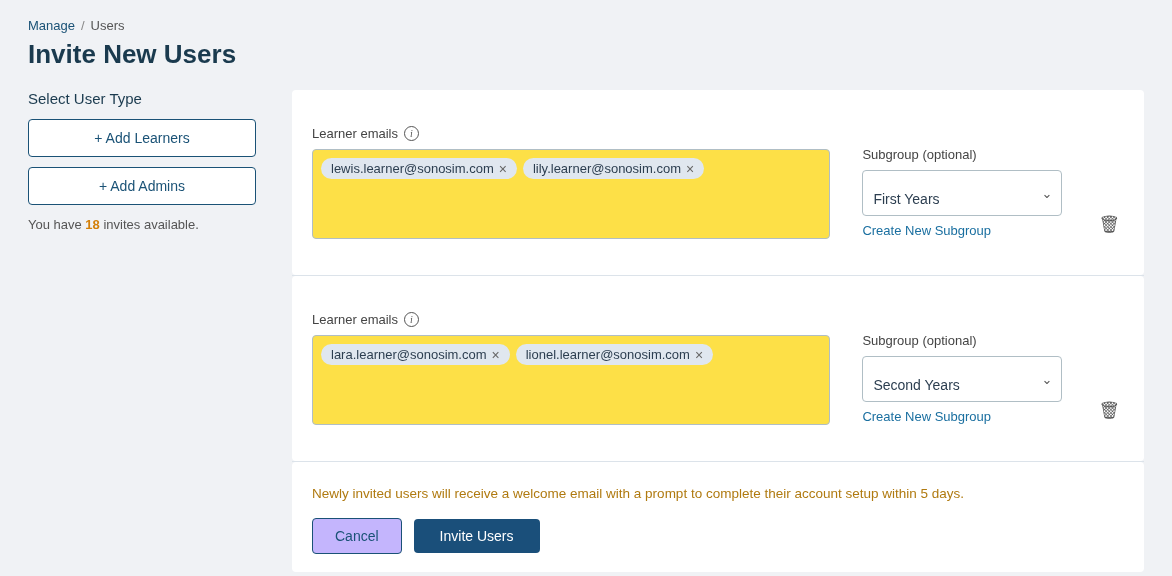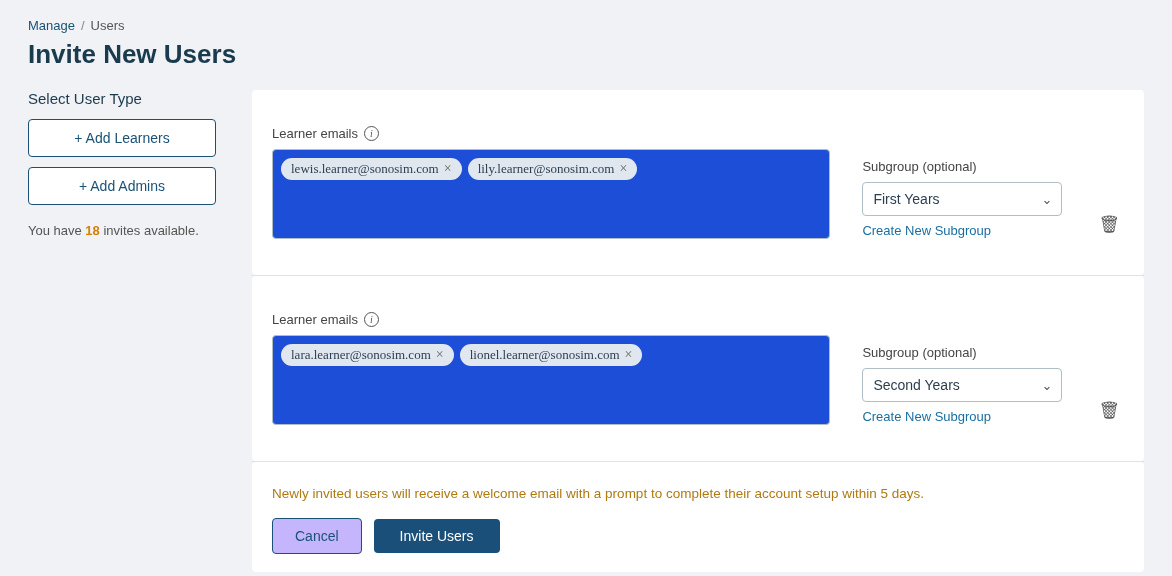--- a/index.html
+++ b/index.html
@@ -36,21 +36,21 @@
       font-weight: 700;
       color: #1a3a4e;
       margin-bottom: 20px;
     }
     .main-layout {
       display: flex;
       gap: 36px;
       align-items: flex-start;
     }
     .sidebar {
-      width: 188px;
+      width: 228px;
       flex-shrink: 0;
     }
     .sidebar-heading {
       font-size: 15px;
       color: #1a3a4e;
       font-weight: 500;
       margin-bottom: 12px;
     }
     .btn-outline {
       display: flex;
@@ -63,21 +63,21 @@
       background: white;
       color: #1a5276;
       font-size: 14px;
       border-radius: 4px;
       cursor: pointer;
       margin-bottom: 10px;
     }
     .invites-available {
       font-size: 13px;
       color: #555;
-      margin-top: 18px;
+      margin-top: 12px;
     }
     .invites-available .count {
       color: #d4800a;
       font-weight: 600;
     }
     .content-area {
       flex: 1;
     }
     .invite-section {
       background: white;
@@ -119,26 +119,25 @@
       color: #555;
       cursor: pointer;
       font-style: italic;
       font-family: serif;
     }
     .email-input-area {
       min-height: 90px;
       border: 1px solid #b0bec5;
       border-radius: 4px;
       padding: 8px;
-      background: #1d4ed8;
+      background: #fde047;
       display: flex;
       flex-wrap: wrap;
       gap: 6px;
       align-content: flex-start;
-      font-family: Liberation Serif, serif;
     }
     .email-tag {
       display: inline-flex;
       align-items: center;
       gap: 5px;
       background: #e0e7ef;
       border-radius: 12px;
       padding: 3px 10px 3px 10px;
       font-size: 13px;
       color: #2c3e50;
@@ -156,21 +155,21 @@
     .subgroup-label {
       font-size: 13px;
       color: #444;
       margin-bottom: 8px;
     }
     .select-wrapper {
       position: relative;
     }
     .select-wrapper select {
       width: 100%;
-      padding: 8px 32px 8px 10px;
+      padding: 20px 32px 8px 10px;
       border: 1px solid #b0bec5;
       border-radius: 4px;
       font-size: 14px;
       color: #2c3e50;
       background: white;
       cursor: pointer;
       appearance: none;
       -webkit-appearance: none;
     }
     .select-arrow {

